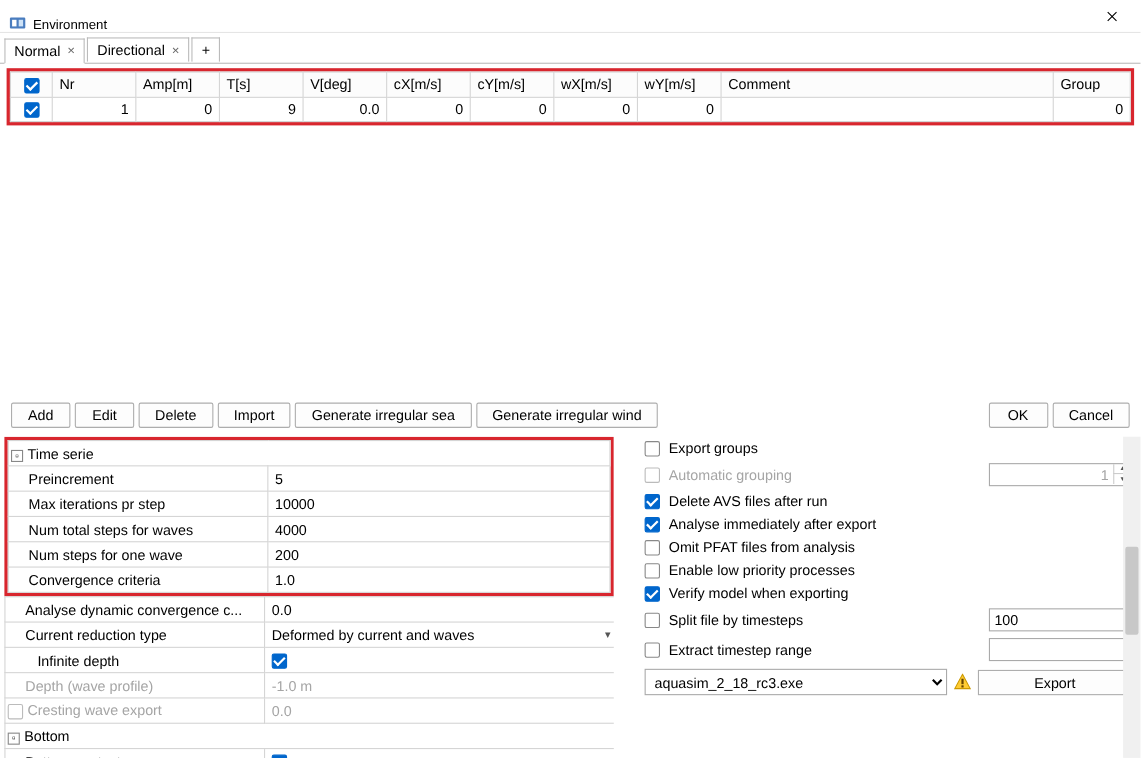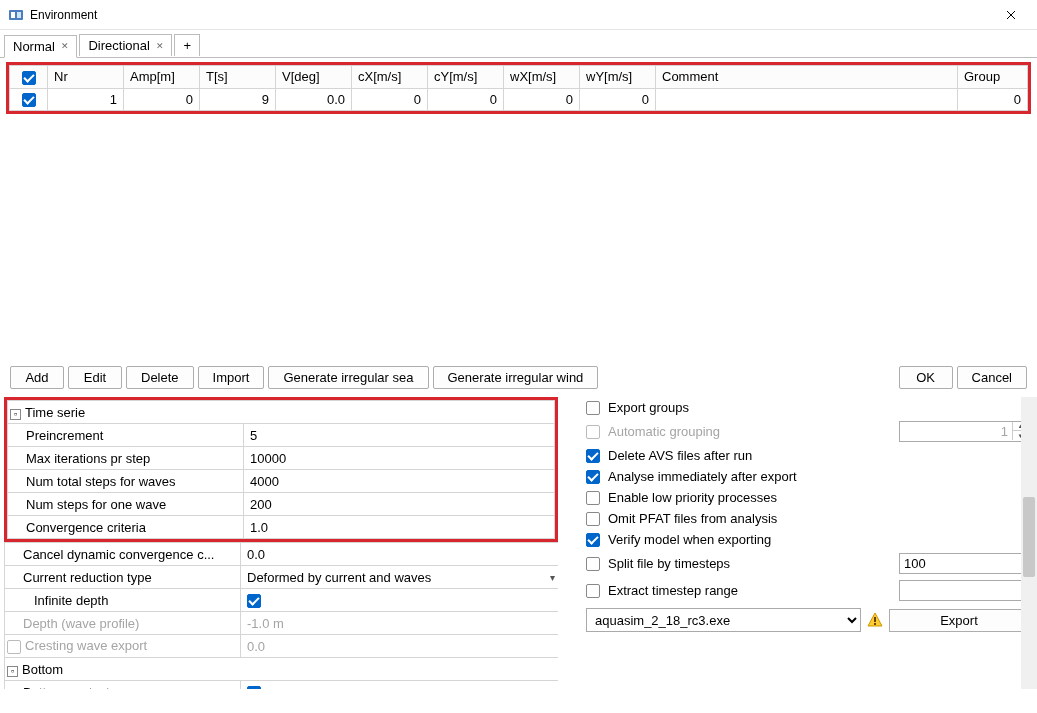--- a/index.html
+++ b/index.html
@@ -1,18 +1,18 @@
 <!DOCTYPE html>
 <html><head>
 <meta charset="utf-8">
 <style>
 * { margin: 0; padding: 0; box-sizing: border-box; font-family: "Segoe UI", Tahoma, sans-serif; font-size: 13px; }
 body { background: #fff; width: 1037px; height: 713px; overflow: hidden; color: #000; }
 
-.titlebar { height: 30px; background: #fff; display: flex; align-items: center; padding: 0 4px; border-bottom: 1px solid #e5e5e5; }
+.titlebar { height: 30px; background: #fff; display: flex; align-items: flex-end; padding: 0 4px; border-bottom: 1px solid #e5e5e5; }
 .titlebar .appicon { width: 16px; height: 16px; margin: 0 6px 0 4px; display: flex; align-items: center; justify-content: center; }
 .titlebar .title { flex: 1; font-size: 12px; color: #000; }
 .titlebar .close { width: 45px; height: 29px; display: flex; align-items: center; justify-content: center; cursor: default; }
 
 .tabstrip { height: 28px; display: flex; align-items: center; padding: 2px 0 0 4px; }
 .tab { border: 1px solid #bbb; border-bottom: none; background: #fff; padding: 3px 8px; margin-right: 2px; display: flex; align-items: center; gap: 6px; font-size: 13px; }
 .tab.active { background: #fff; border-bottom: 1px solid #fff; position: relative; top: 1px; }
 .tab .closex { font-size: 9px; opacity: .6; }
 .tab.addtab { padding: 3px 8px; }
 
@@ -188,21 +188,21 @@
           <tr>
                 <td class="lbl" style="padding-left:18px">Convergence criteria</td>
                 <td>1.0</td>
               </tr>
         </tbody>
           </table>
       </div>
       <table class="propgrid" style="margin-left:4px;margin-right:1px">
         <tbody>
             <tr>
-              <td class="lbl" style="padding-left:18px">Cancel dynamic convergence c...</td>
+              <td class="lbl" style="padding-left:18px">Analyse dynamic convergence c...</td>
               <td>0.0</td>
             </tr>
         <tr>
               <td class="lbl" style="padding-left:18px">Current reduction type</td>
               <td class="dropdown-fake">Deformed by current and waves</td>
             </tr>
         <tr>
               <td class="lbl" style="padding-left:29px">Infinite depth</td>
               <td><span class="chk"></span></td>
             </tr>
@@ -244,25 +244,25 @@
       <div class="optrow">
         <span class="chk"></span>
         <span class="lbltxt">Delete AVS files after run</span>
       </div>
       <div class="optrow">
         <span class="chk"></span>
         <span class="lbltxt">Analyse immediately after export</span>
       </div>
       <div class="optrow">
         <span class="chk empty"></span>
+        <span class="lbltxt">Omit PFAT files from analysis</span>
+      </div>
+      <div class="optrow">
+        <span class="chk empty"></span>
         <span class="lbltxt">Enable low priority processes</span>
-      </div>
-      <div class="optrow">
-        <span class="chk empty"></span>
-        <span class="lbltxt">Omit PFAT files from analysis</span>
       </div>
       <div class="optrow">
         <span class="chk"></span>
         <span class="lbltxt">Verify model when exporting</span>
       </div>
       <div class="optrow">
         <span class="chk empty"></span>
         <span class="lbltxt">Split file by timesteps</span>
         <input type="text" value="100" style="">
       </div>

